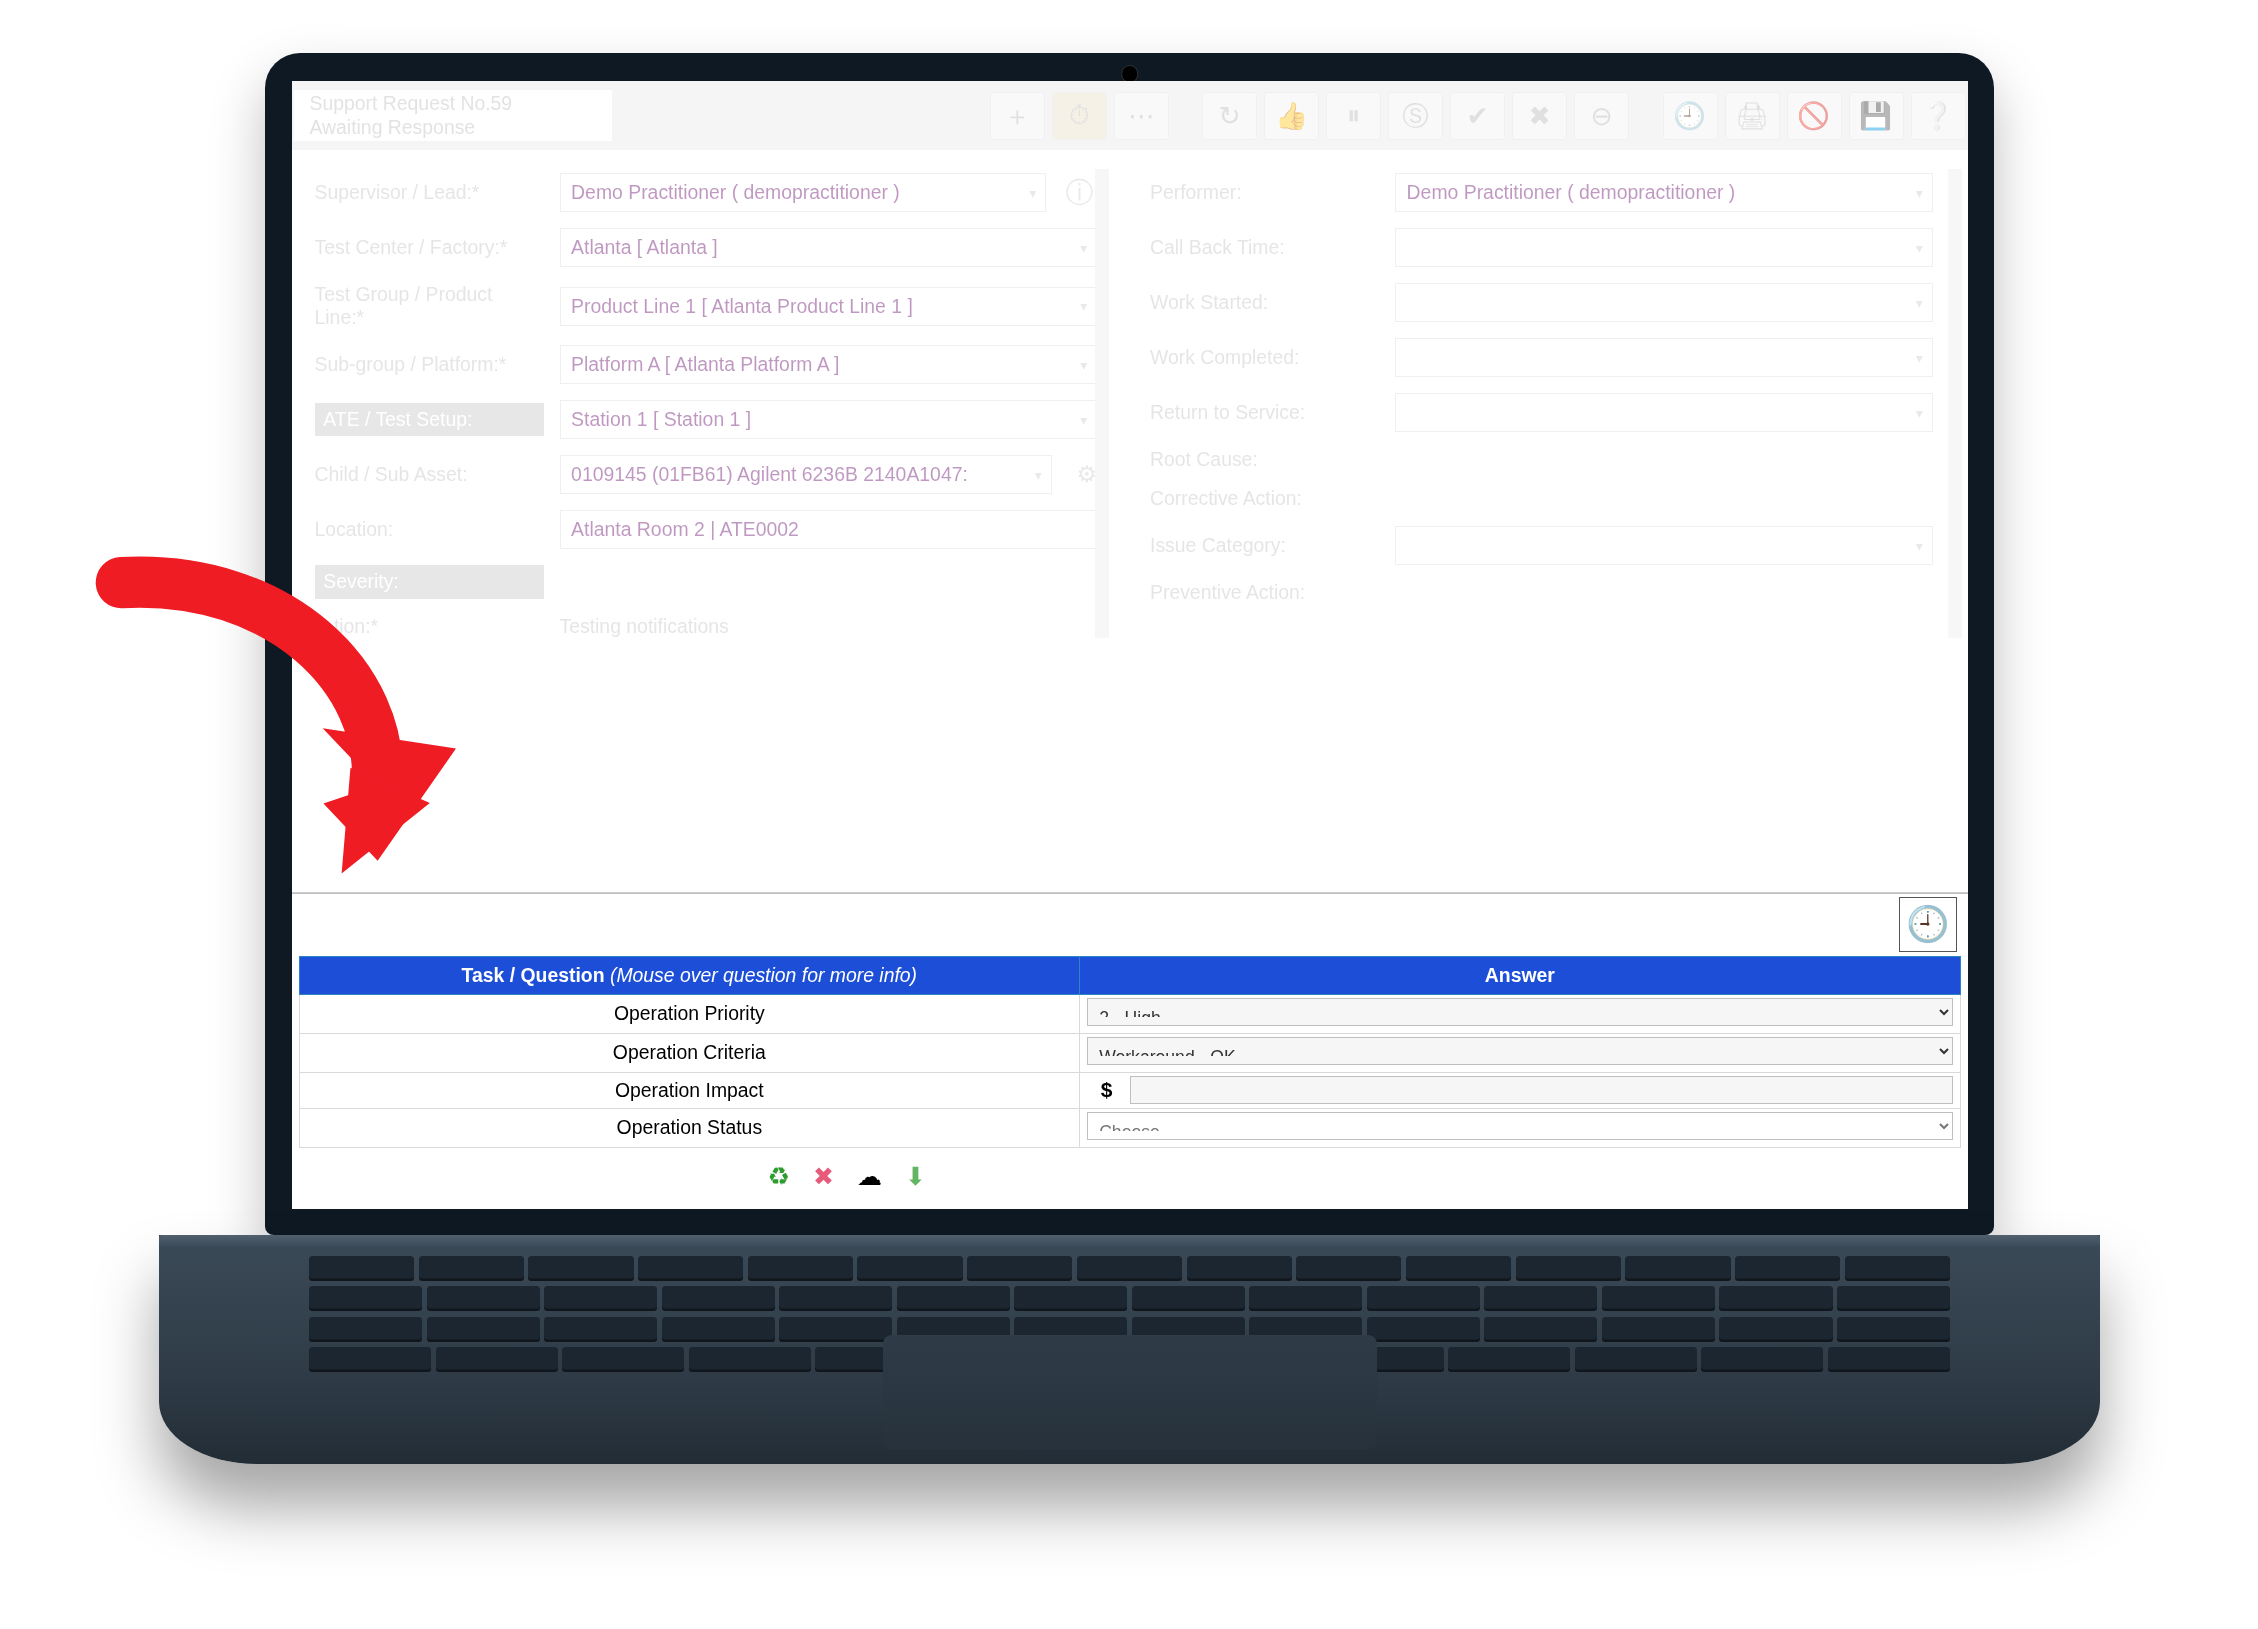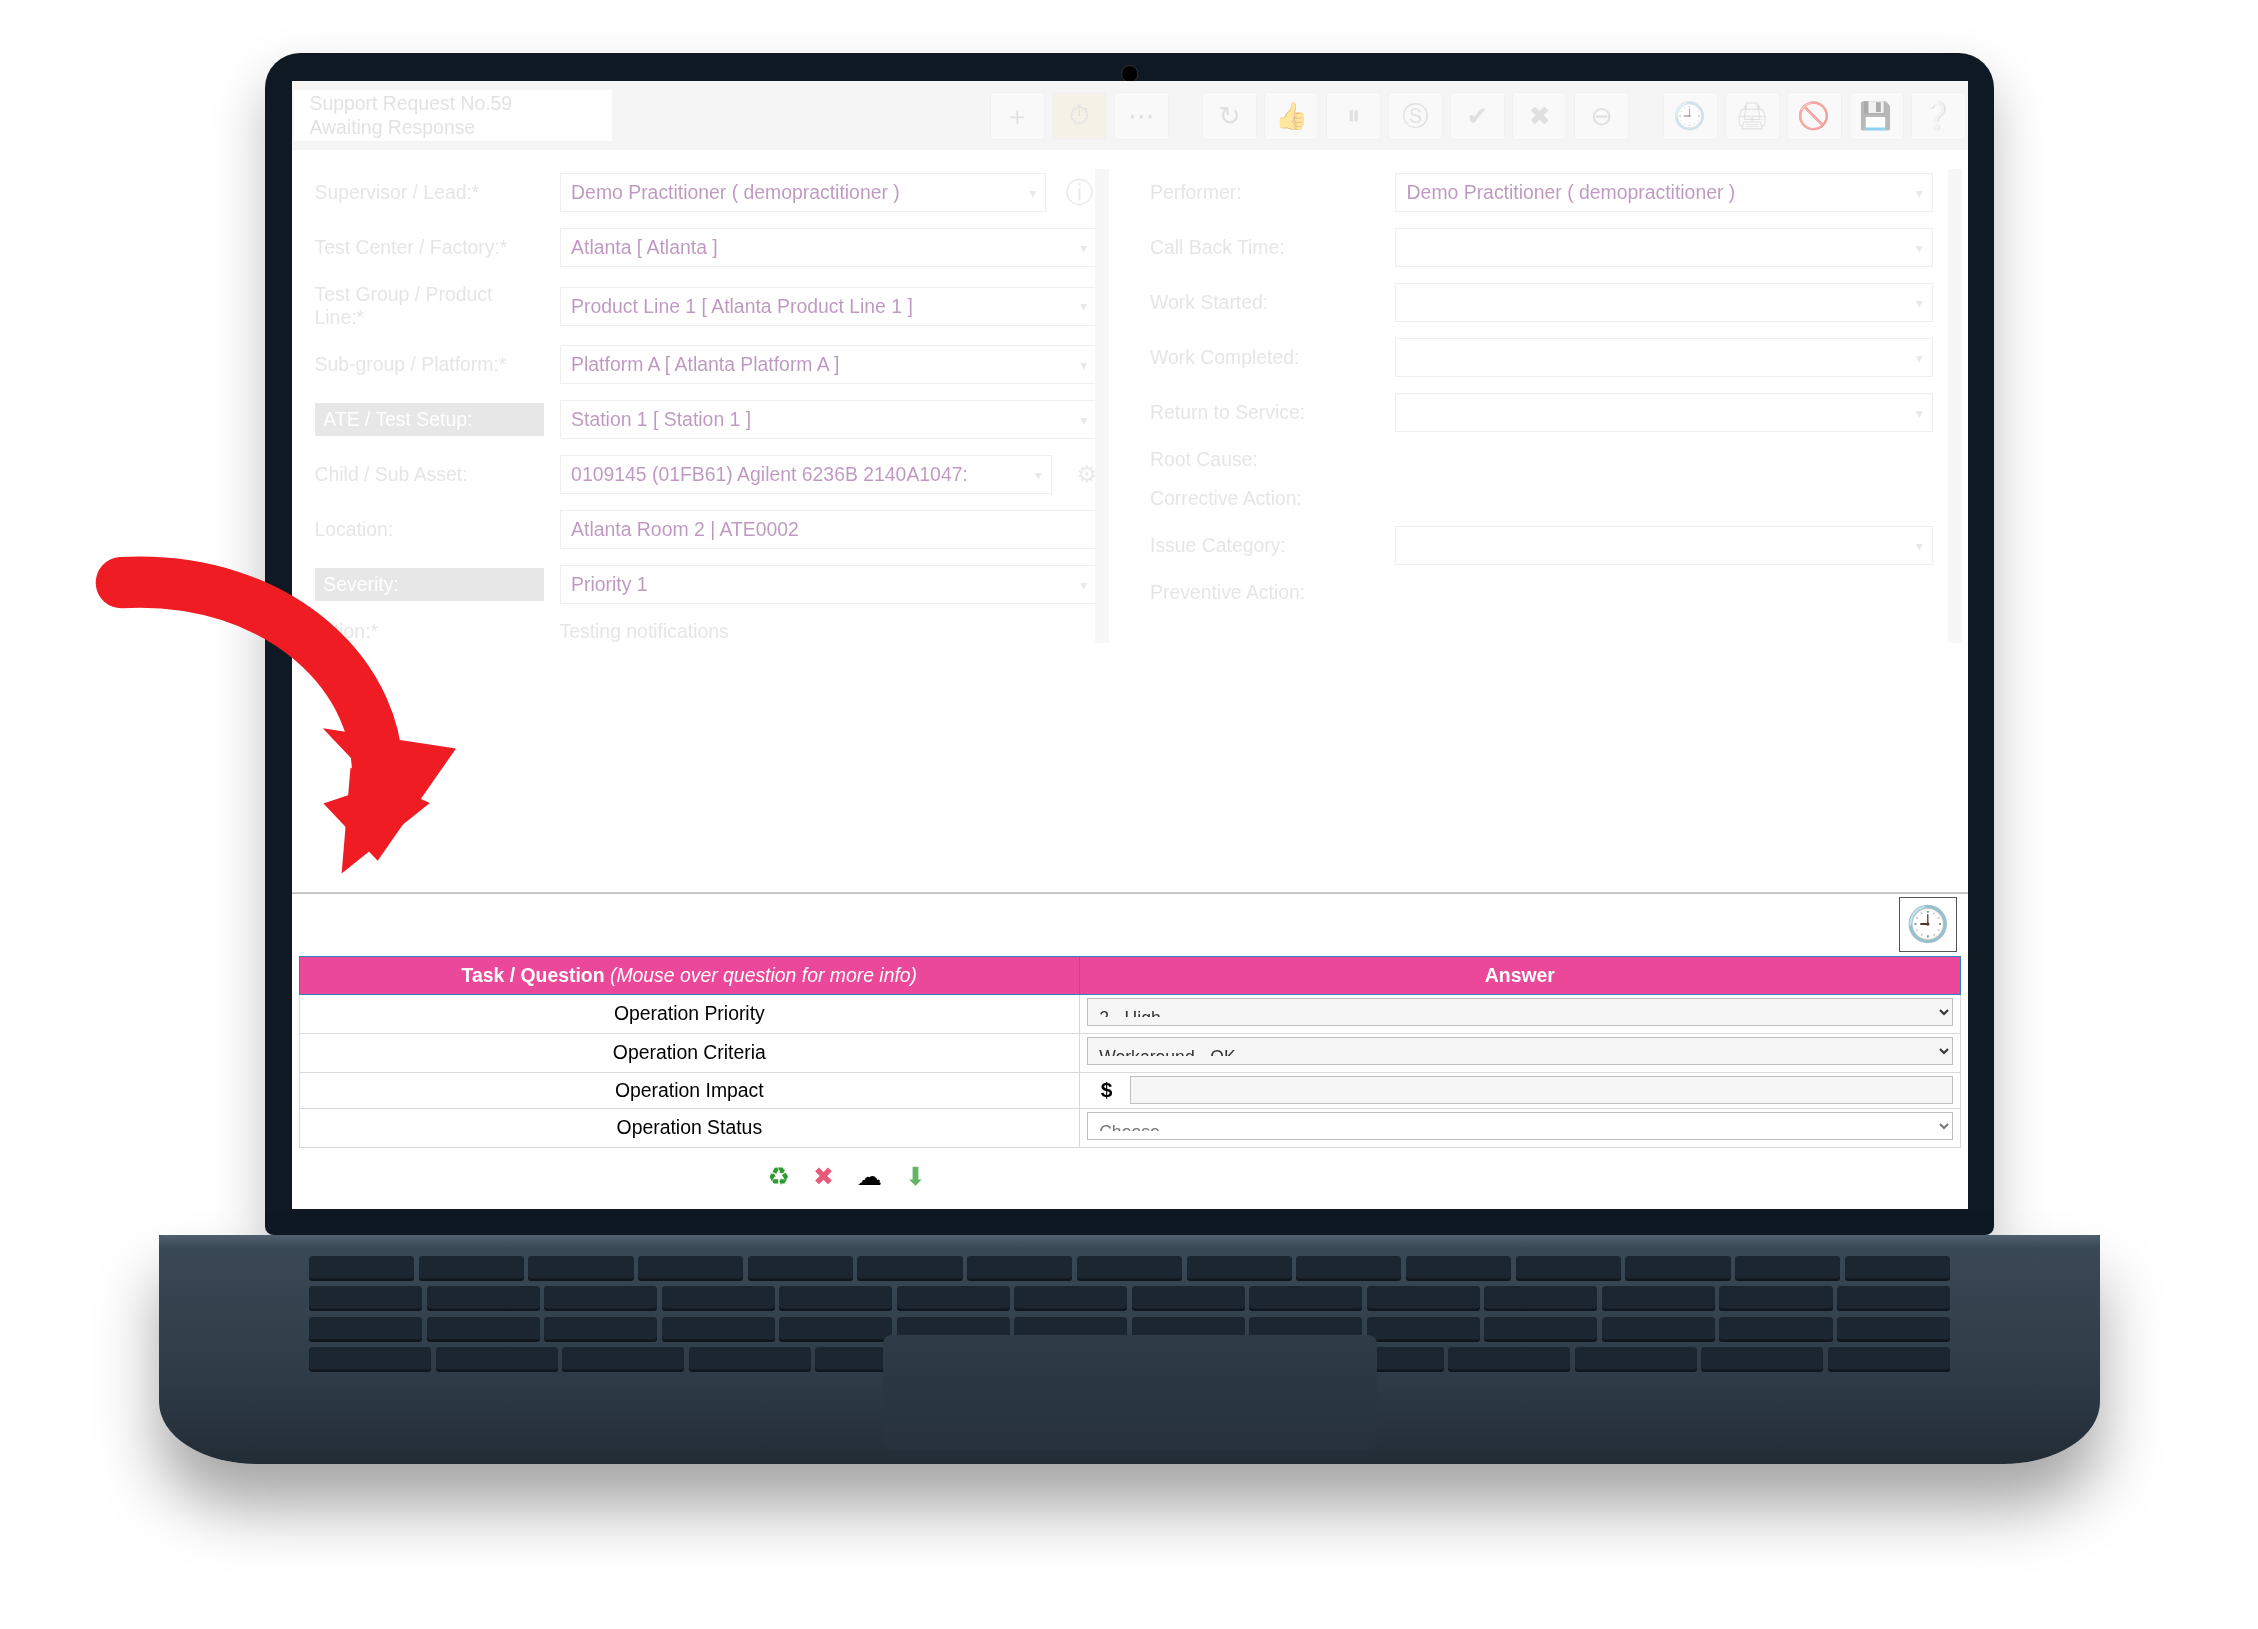--- a/index.html
+++ b/index.html
@@ -125,21 +125,21 @@
   }
   .clock-btn{
     width:58px; height:55px; border:1.8px solid #555; background:#fff;
     display:flex; align-items:center; justify-content:center; font-size:35px;
   }
 
   table.fa{
     width:calc(100% - 14px); margin:0 7px; border-collapse:collapse; font-size:19.4px;
   }
   table.fa th{
-    background:#ec4899; color:#fff; font-weight:600; padding:7px 0;
+    background:#1d4ed8; color:#fff; font-weight:600; padding:7px 0;
     border:0.9px solid #2d86c2;
   }
   table.fa th .hint{ font-style:italic; font-weight:400; }
   table.fa td{
     border:0.9px solid #d9d9d9; padding:3.5px 7px; height:35px;
   }
   table.fa td.q{ text-align:center; }
   .sel, .txt{
     width:100%; height:28px; border:0.9px solid #bfbfbf; background:#f6f6f6;
     padding:8px 7px; font-size:17.6px; color:#333;
@@ -224,21 +224,20 @@
                 <div class="lbl">Child / Sub Asset:</div>
                 <div class="inp caret">0109145 (01FB61) Agilent 6236B 2140A1047:</div>
                 <div class="gear">⚙</div>
               </div>
               <div class="row">
                 <div class="lbl">Location:</div>
                 <div class="inp">Atlanta Room 2 |  ATE0002</div>
               </div>
               <div class="row">
                 <div class="lbl hl">Severity:</div>
-                <div class="inp caret">Priority 1</div>
               </div>
               <div class="row">
                 <div class="lbl">…tion:*</div>
                 <div>Testing notifications</div>
               </div>
             </div>
           <div class="col" id="right-col">
               <div class="row">
                 <div class="lbl">Performer:</div>
                 <div class="inp caret">Demo Practitioner ( demopractitioner )</div>

